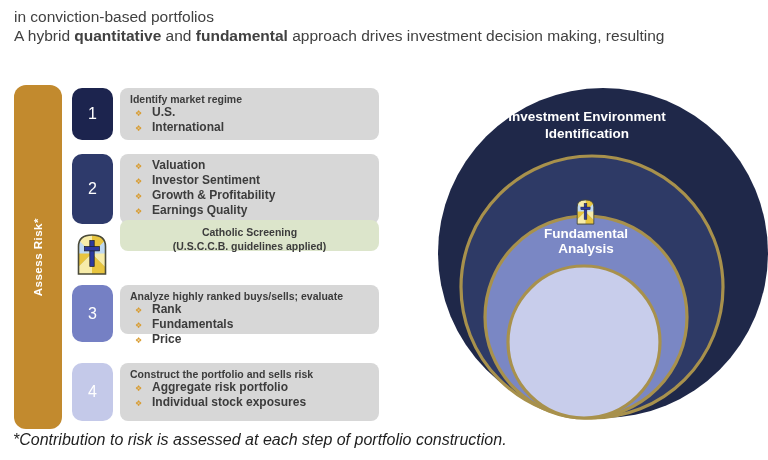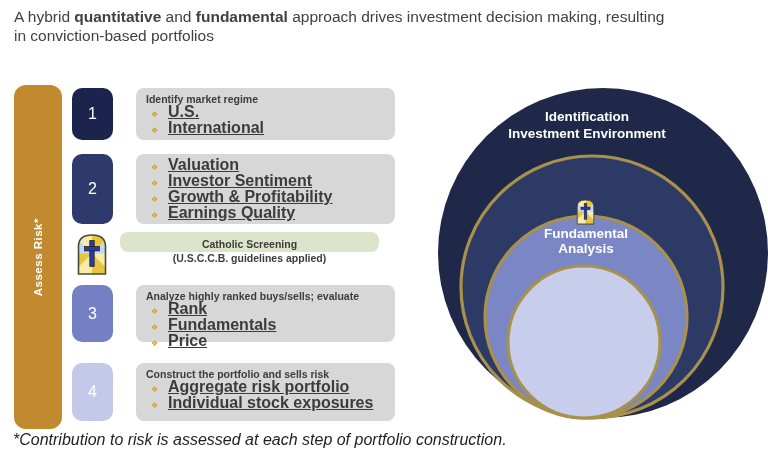--- a/index.html
+++ b/index.html
@@ -28,26 +28,26 @@
   
   #process-rows{position:absolute;left:0;top:0;width:420px;height:460px;}
   .numbox{
     position:absolute;left:72px;width:41px;border-radius:10px;
     display:flex;align-items:center;justify-content:center;
     color:#ffffff;font-size:16px;
   }
   .contentbox{
     position:absolute;left:120px;width:259px;border-radius:8px;
     background:var(--grey);box-sizing:border-box;
-    padding:5px 6px 0 10px;color:#3c3c3c;margin-left:16px;
+    padding:5px 6px 0 10px;color:#3c3c3c;
   }
   .box-header{font-size:10.5px;font-weight:700;line-height:13px;}
   .bullet-line{display:flex;align-items:baseline;line-height:12.9px;}
   .bullet-glyph{color:var(--bullet);font-size:8px;margin-left:5px;width:9px;flex:0 0 9px;}
-  .bullet-text{font-size:16px;font-weight:700;margin-left:8px;text-decoration:underline;}
+  .bullet-text{font-size:12px;font-weight:700;margin-left:8px;}
   .screenbox{
     position:absolute;left:120px;width:259px;border-radius:8px;
     background:var(--green);box-sizing:border-box;
     color:#3c3c3c;text-align:center;padding-top:5px;
   }
   .screenbox div{font-size:10.5px;font-weight:700;line-height:14px;}
   .glass-row-icon{position:absolute;}
   
   #footnote{
     position:absolute;left:13px;top:431px;font-size:16px;font-style:italic;color:#1f1f1f;
@@ -84,22 +84,22 @@
         <polygon points="15,20 46.8,51.8 60,20" fill="#F7ECA9"></polygon>
         <rect x="12.8" y="7" width="4.4" height="26" fill="#2D3A9E" stroke="#1e1e1e" stroke-width="0.7"></rect>
         <rect x="7.5" y="13" width="15" height="4.4" fill="#2D3A9E" stroke="#1e1e1e" stroke-width="0.7"></rect>
       </g>
       <path d="M1.5,40.5 L1.5,13 Q1.5,1.5 15,1.5 Q28.5,1.5 28.5,13 L28.5,40.5 Z" fill="none" stroke="#4a4a38" stroke-width="1.6"></path>
     </symbol>
   </defs>
 </svg>
 
 <div id="slide-title">
+    <div><span>in conviction-based portfolios</span></div>
     <div><span>A hybrid </span><span class="bold">quantitative</span><span> and </span><span class="bold">fundamental</span><span> approach drives investment decision making, resulting</span></div>
-    <div><span>in conviction-based portfolios</span></div>
   </div>
 
 <div id="assess-bar">
   <span>Assess Risk*</span>
 </div>
 
 <div id="process-rows">
     <div class="numbox" style="top: 88px; height: 52px; background: rgb(28, 36, 78);">
       <span>1</span>
     </div>
@@ -131,28 +131,28 @@
         <span class="bullet-text">Growth &amp; Profitability</span>
       </div>
       <div class="bullet-line">
         <span class="bullet-glyph">❖</span>
         <span class="bullet-text">Earnings Quality</span>
       </div>
     </div>
     <svg class="glass-row-icon" width="30" height="43" viewBox="0 0 30 42" style="left: 77px; top: 233px;">
       <use href="#sgsym"></use>
     </svg>
-    <div class="screenbox" style="top: 232px; height: 20px;">
+    <div class="screenbox" style="top: 220px; height: 31px;">
       <div>Catholic Screening</div>
       <div>(U.S.C.C.B. guidelines applied)</div>
     </div>
     <div class="numbox" style="top: 285px; height: 57px; background: rgb(117, 128, 196);">
       <span>3</span>
     </div>
-    <div class="contentbox" style="top: 285px; height: 57px;">
+    <div class="contentbox" style="top: 285px; height: 49px;">
       <div class="box-header">Analyze highly ranked buys/sells; evaluate</div>
       <div class="bullet-line">
         <span class="bullet-glyph">❖</span>
         <span class="bullet-text">Rank</span>
       </div>
       <div class="bullet-line">
         <span class="bullet-glyph">❖</span>
         <span class="bullet-text">Fundamentals</span>
       </div>
       <div class="bullet-line">
@@ -179,22 +179,22 @@
 <div id="footnote">*Contribution to risk is assessed at each step of portfolio construction.</div>
 
 <div id="funnel">
   <svg class="funnel-svg" width="338" height="350" viewBox="0 0 338 350">
     <circle cx="173" cy="173" r="165" fill="#1F2849"></circle>
     <circle class="rimmed" cx="162" cy="207" r="131" stroke="#A8914C" fill="#2E3A66"></circle>
     <circle class="rimmed" cx="156" cy="237" r="101" stroke="#A8914C" fill="#7A87C4"></circle>
     <circle class="rimmed" cx="154" cy="262" r="76" stroke="#A8914C" fill="#C8CDEB"></circle>
   </svg>
   <div class="ring-label" id="ring-label-0">
+      <div>Investment Environment</div>
       <div>Identification</div>
-      <div>Investment Environment</div>
     </div>
   <svg id="funnel-glass-icon" width="19" height="26" viewBox="0 0 30 42">
       <use href="#sgsym"></use>
     </svg>
   <div class="ring-label" id="ring-label-2">
       <div>Fundamental</div>
       <div>Analysis</div>
     </div>
 </div>
 

